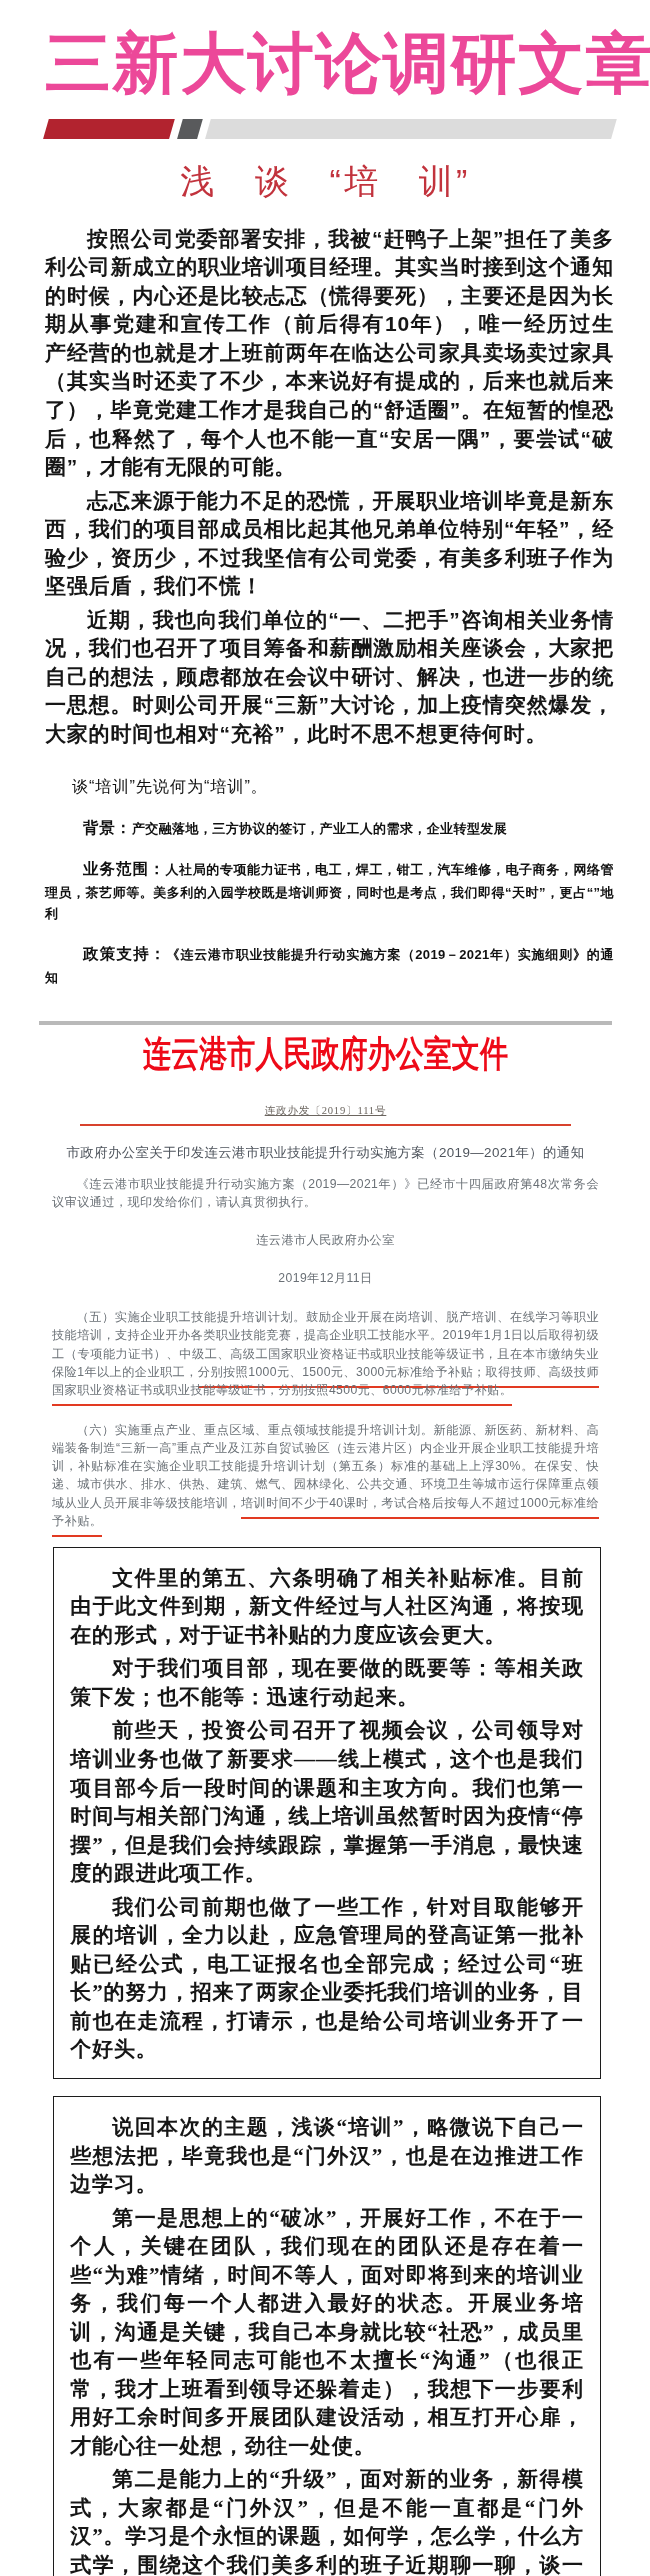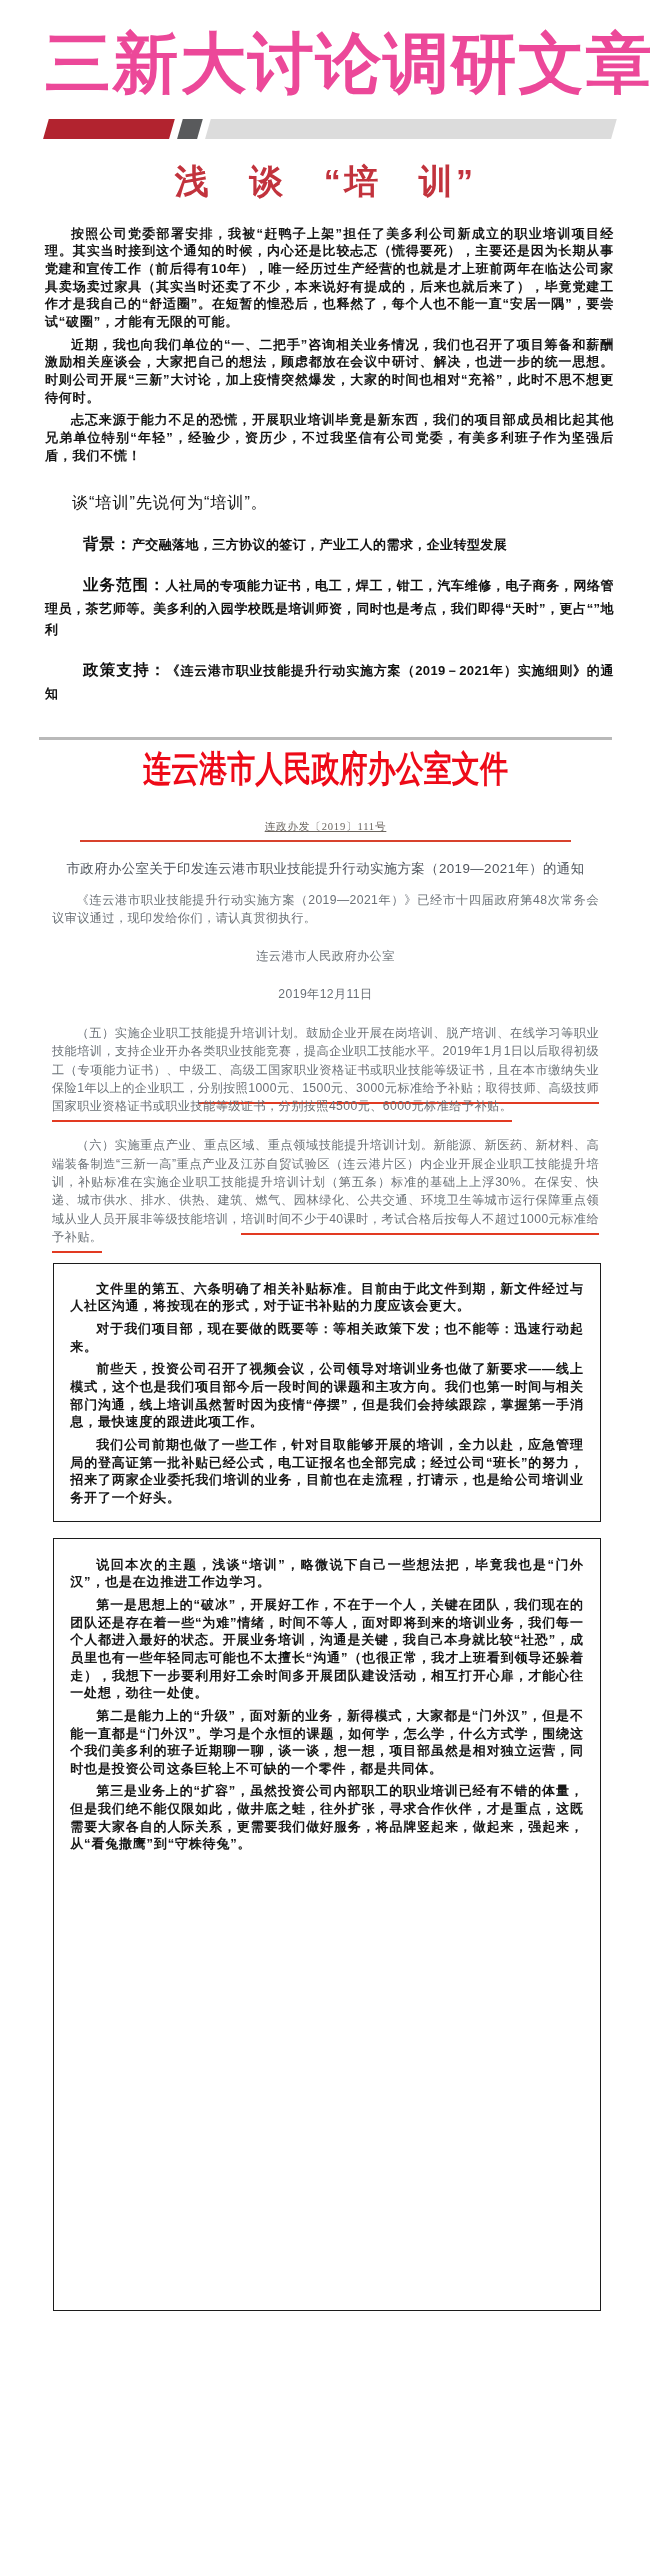--- a/index.html
+++ b/index.html
@@ -11,24 +11,24 @@
   .header-title{font-size:66px;line-height:1.6;font-weight:900;color:#ec4899;letter-spacing:1.6px;white-space:nowrap;}
   .logo{margin-left:auto;margin-top:8.1px;}
 
   
   .deco{display:flex;height:19.5px;margin:3.3px 37px 0 46px;}
   .deco-red{width:126px;background:#b2232f;transform:skewX(-16deg);}
   .deco-dark{width:19.5px;background:#595a5c;margin-left:8.1px;transform:skewX(-16deg);}
   .deco-gray{flex:1;background:#dcdcdc;margin-left:8.1px;transform:skewX(-16deg);}
 
   
-  .art-title{margin-top:21px;text-align:center;font-size:34px;font-weight:700;color:#c2333d;letter-spacing:3.3px;}
+  .art-title{margin-top:21px;text-align:center;font-size:34px;font-weight:400;color:#c2333d;letter-spacing:3.3px;}
 
   
-  .mainp{margin:4.9px 37px 0 45px;font-size:13px;font-weight:900;line-height:1.36;text-align:justify;text-indent:2em;letter-spacing:0.8px;color:#161616;}
+  .mainp{margin:4.9px 37px 0 45px;font-size:21px;font-weight:900;line-height:1.36;text-align:justify;text-indent:2em;letter-spacing:0.8px;color:#161616;}
   .mainp.first{margin-top:19.5px;}
 
   
   .sec-intro{margin:28px 37px 0 72px;font-size:16.3px;font-weight:400;letter-spacing:0.8px;}
   .sec-item{margin:16.3px 37px 0 45px;font-size:13px;font-weight:700;line-height:1.65;text-indent:2em;letter-spacing:0.4px;text-align:justify;}
   .sec-item .lbl{font-size:15.5px;font-weight:900;letter-spacing:0.8px;margin-left:12px;}
 
   
   .gd-topline{height:3.3px;background:#b9b9b9;margin:33px 39px 0 39px;}
   .gd-masthead{margin-top:8.1px;text-align:center;font-family:"Liberation Serif","DejaVu Serif",serif;font-weight:900;font-size:36px;line-height:1.2;color:#ee0a18;letter-spacing:0px;transform:scaleX(0.78);transform-origin:center;white-space:nowrap;}
@@ -36,21 +36,21 @@
   .gd-redline{height:1.6px;background:#d8422d;margin:6.5px 80px 0 80px;}
   .gd-title{margin:18px 49px 0 49px;text-align:center;font-size:13.4px;font-weight:500;color:#4e545c;letter-spacing:0.4px;}
   .gd-body{margin:0 52px;color:#6a7076;font-size:12.2px;line-height:1.5;letter-spacing:0.4px;}
   .gd-salute{margin-top:14.6px;}
   .gd-p{margin-top:13px;text-indent:2em;text-align:justify;}
   .gd-center{margin-top:19.5px;text-align:center;text-indent:0;}
   .gd-clause{margin-top:21px;text-indent:2em;text-align:justify;}
   .redline{border-bottom:2.4px solid #e23a22;padding-bottom:7px;}
 
   
-  .textbox{border:1.6px solid #1c1c1c;margin:16.3px 50px 0 53px;padding:11.4px 16.3px 14.6px 16.3px;}
+  .textbox{border:1.6px solid #1c1c1c;margin:16.3px 50px 0 53px;padding:11.4px 16.3px 14.6px 16.3px;font-family:Liberation Serif, serif;}
   .textbox .mainp{margin:4.9px 0 0 0;}
   .textbox2{min-height:773px;box-sizing:border-box;}
 </style>
 </head>
 <body>
 
 <div class="page">
 
   <div class="header">
     <div class="header-title">三新大讨论调研文章</div>
@@ -75,22 +75,22 @@
 
   <div class="deco">
     <div class="deco-red"></div>
     <div class="deco-dark"></div>
     <div class="deco-gray"></div>
   </div>
 
   <div class="art-title">浅　谈　“培　训”</div>
 
   <p class="mainp first">按照公司党委部署安排，我被“赶鸭子上架”担任了美多利公司新成立的职业培训项目经理。其实当时接到这个通知的时候，内心还是比较忐忑（慌得要死），主要还是因为长期从事党建和宣传工作（前后得有10年），唯一经历过生产经营的也就是才上班前两年在临达公司家具卖场卖过家具（其实当时还卖了不少，本来说好有提成的，后来也就后来了），毕竟党建工作才是我自己的“舒适圈”。在短暂的惶恐后，也释然了，每个人也不能一直“安居一隅”，要尝试“破圈”，才能有无限的可能。</p>
+  <p class="mainp">忐忑来源于能力不足的恐慌，开展职业培训毕竟是新东西，我们的项目部成员相比起其他兄弟单位特别“年轻”，经验少，资历少，不过我坚信有公司党委，有美多利班子作为坚强后盾，我们不慌！</p>
   <p class="mainp">近期，我也向我们单位的“一、二把手”咨询相关业务情况，我们也召开了项目筹备和薪酬激励相关座谈会，大家把自己的想法，顾虑都放在会议中研讨、解决，也进一步的统一思想。时则公司开展“三新”大讨论，加上疫情突然爆发，大家的时间也相对“充裕”，此时不思不想更待何时。</p>
-  <p class="mainp">忐忑来源于能力不足的恐慌，开展职业培训毕竟是新东西，我们的项目部成员相比起其他兄弟单位特别“年轻”，经验少，资历少，不过我坚信有公司党委，有美多利班子作为坚强后盾，我们不慌！</p>
 
   <div class="sec-intro">谈“培训”先说何为“培训”。</div>
   <p class="sec-item"><span class="lbl">背景：</span><span>产交融落地，三方协议的签订，产业工人的需求，企业转型发展</span></p>
   <p class="sec-item"><span class="lbl">业务范围：</span><span>人社局的专项能力证书，电工，焊工，钳工，汽车维修，电子商务，网络管理员，茶艺师等。美多利的入园学校既是培训师资，同时也是考点，我们即得“天时”，更占“”地利</span></p>
   <p class="sec-item"><span class="lbl">政策支持：</span><span>《连云港市职业技能提升行动实施方案（2019－2021年）实施细则》的通知</span></p>
 
   <div>
     <div class="gd-topline"></div>
     <div class="gd-masthead">连云港市人民政府办公室文件</div>
     <div class="gd-number">连政办发〔2019〕111号</div>

